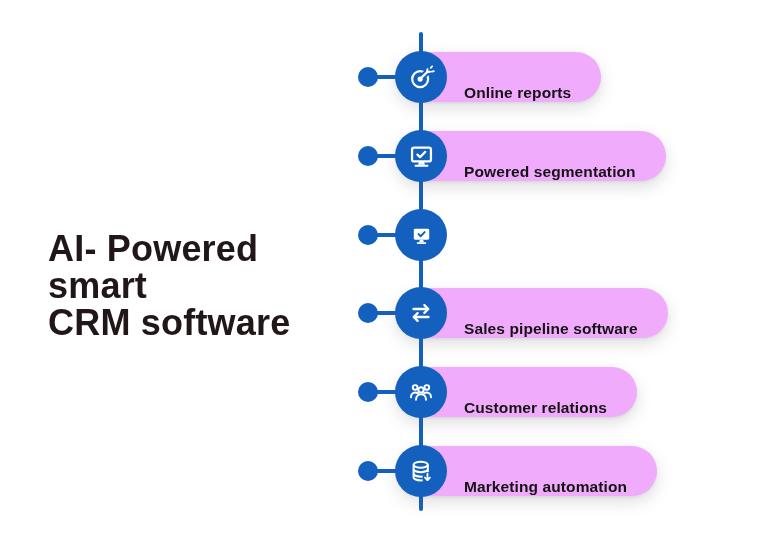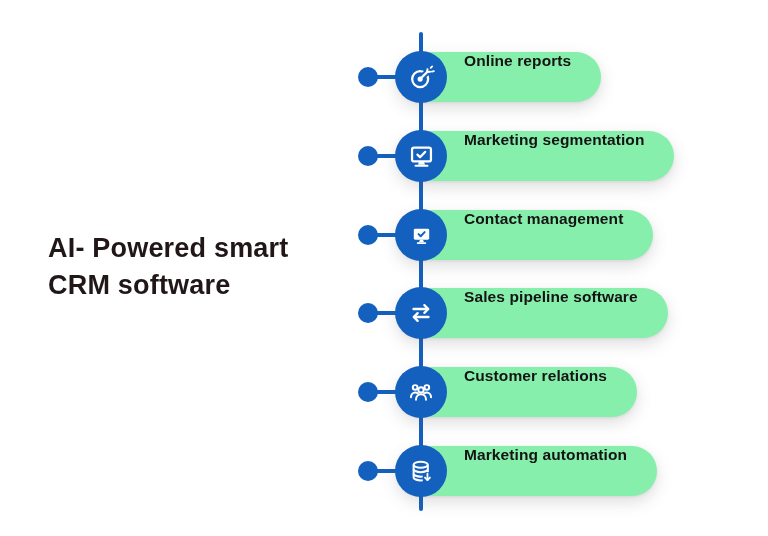--- a/index.html
+++ b/index.html
@@ -4,33 +4,33 @@
 <style>
   :root { --accent: #1460BE; }
   * { margin: 0; padding: 0; box-sizing: border-box; }
   body { font-family: "Liberation Sans", "DejaVu Sans", sans-serif; background: #fff; }
   .canvas {
     position: relative; width: 768px; height: 536px;
     background: #ffffff; overflow: hidden;
   }
   .title {
     position: absolute; left: 48px; top: 230px; width: 310px;
-    font-size: 27px; font-weight: 800; letter-spacing: .2px;
+    font-size: 36px; font-weight: 800; letter-spacing: .2px;
     line-height: 37px; color: #211718; white-space: pre-line;
   }
   .vline {
     position: absolute; left: 419px; top: 32px; width: 4px; height: 479px;
     background: var(--accent); border-radius: 2px; z-index: 0;
   }
   .row { position: absolute; left: 0; width: 100%; height: 52px; }
   .pill {
     position: absolute; left: 396px; top: 1px; height: 50px;
-    display: flex; align-items: flex-start;
+    display: flex; align-items: flex-end;
     padding: 0 30px 0 68px; white-space: nowrap;
-    background: #86efac; border-radius: 25px;
+    background: #f0abfc; border-radius: 25px;
     box-shadow: 0 1px 3px rgba(0,0,0,.07), 0 6px 16px rgba(90,90,100,.20);
     z-index: 1;
   }
   .pill-label {
     font-size: 15.5px; font-weight: 700; color: #161314; letter-spacing: .1px;
   }
   .node {
     position: absolute; left: 395px; top: 0; width: 52px; height: 52px;
     border-radius: 50%; background: var(--accent);
     display: flex; align-items: center; justify-content: center; z-index: 2;
@@ -70,38 +70,35 @@
         <circle cx="10.8" cy="13.4" r="2.3" fill="#fff"></circle>
         <path d="M20.2 3.4 l1.3 -1.3 M21.2 6.8 l1.8 -0.4" fill="none" stroke="#fff" stroke-width="1.6" stroke-linecap="round"></path>
       </svg>
     </div>
   </div>
 
   <div class="row" style="top:130px">
     <span class="connector"></span>
     <span class="dot"></span>
     <div class="pill">
-      <span class="pill-label">Marketing segmentation</span>
+      <span class="pill-label">Powered segmentation</span>
     </div>
     <div class="node">
       <svg width="27" height="27" viewBox="0 0 24 24">
         <rect x="3.6" y="4" width="16.8" height="12.4" rx="1.8" fill="none" stroke="#fff" stroke-width="2"></rect>
         <path d="M8.4 10.3 l2.3 2.3 4.6 -4.7" fill="none" stroke="#fff" stroke-width="2" stroke-linecap="round" stroke-linejoin="round"></path>
         <path d="M9.9 16.4 l-1 2.9 h6.2 l-1 -2.9 z" fill="#fff"></path>
         <line x1="6.6" y1="20.2" x2="17.4" y2="20.2" stroke="#fff" stroke-width="1.6" stroke-linecap="round"></line>
       </svg>
     </div>
   </div>
 
   <div class="row" style="top:209px">
     <span class="connector"></span>
     <span class="dot"></span>
-    <div class="pill">
-      <span class="pill-label">Contact management</span>
-    </div>
     <div class="node">
       <svg width="25" height="25" viewBox="0 0 24 24">
         <rect x="4.6" y="5.4" width="14.8" height="10.6" rx="1.4" fill="#fff"></rect>
         <path d="M9.2 10.7 l2 2 3.8 -3.9" fill="none" stroke="var(--accent)" stroke-width="1.9" stroke-linecap="round" stroke-linejoin="round"></path>
         <path d="M10.5 16 l-0.9 2.5 h4.8 l-0.9 -2.5 z" fill="#fff"></path>
         <line x1="8.2" y1="19.3" x2="15.8" y2="19.3" stroke="#fff" stroke-width="1.5" stroke-linecap="round"></line>
       </svg>
     </div>
   </div>
 

